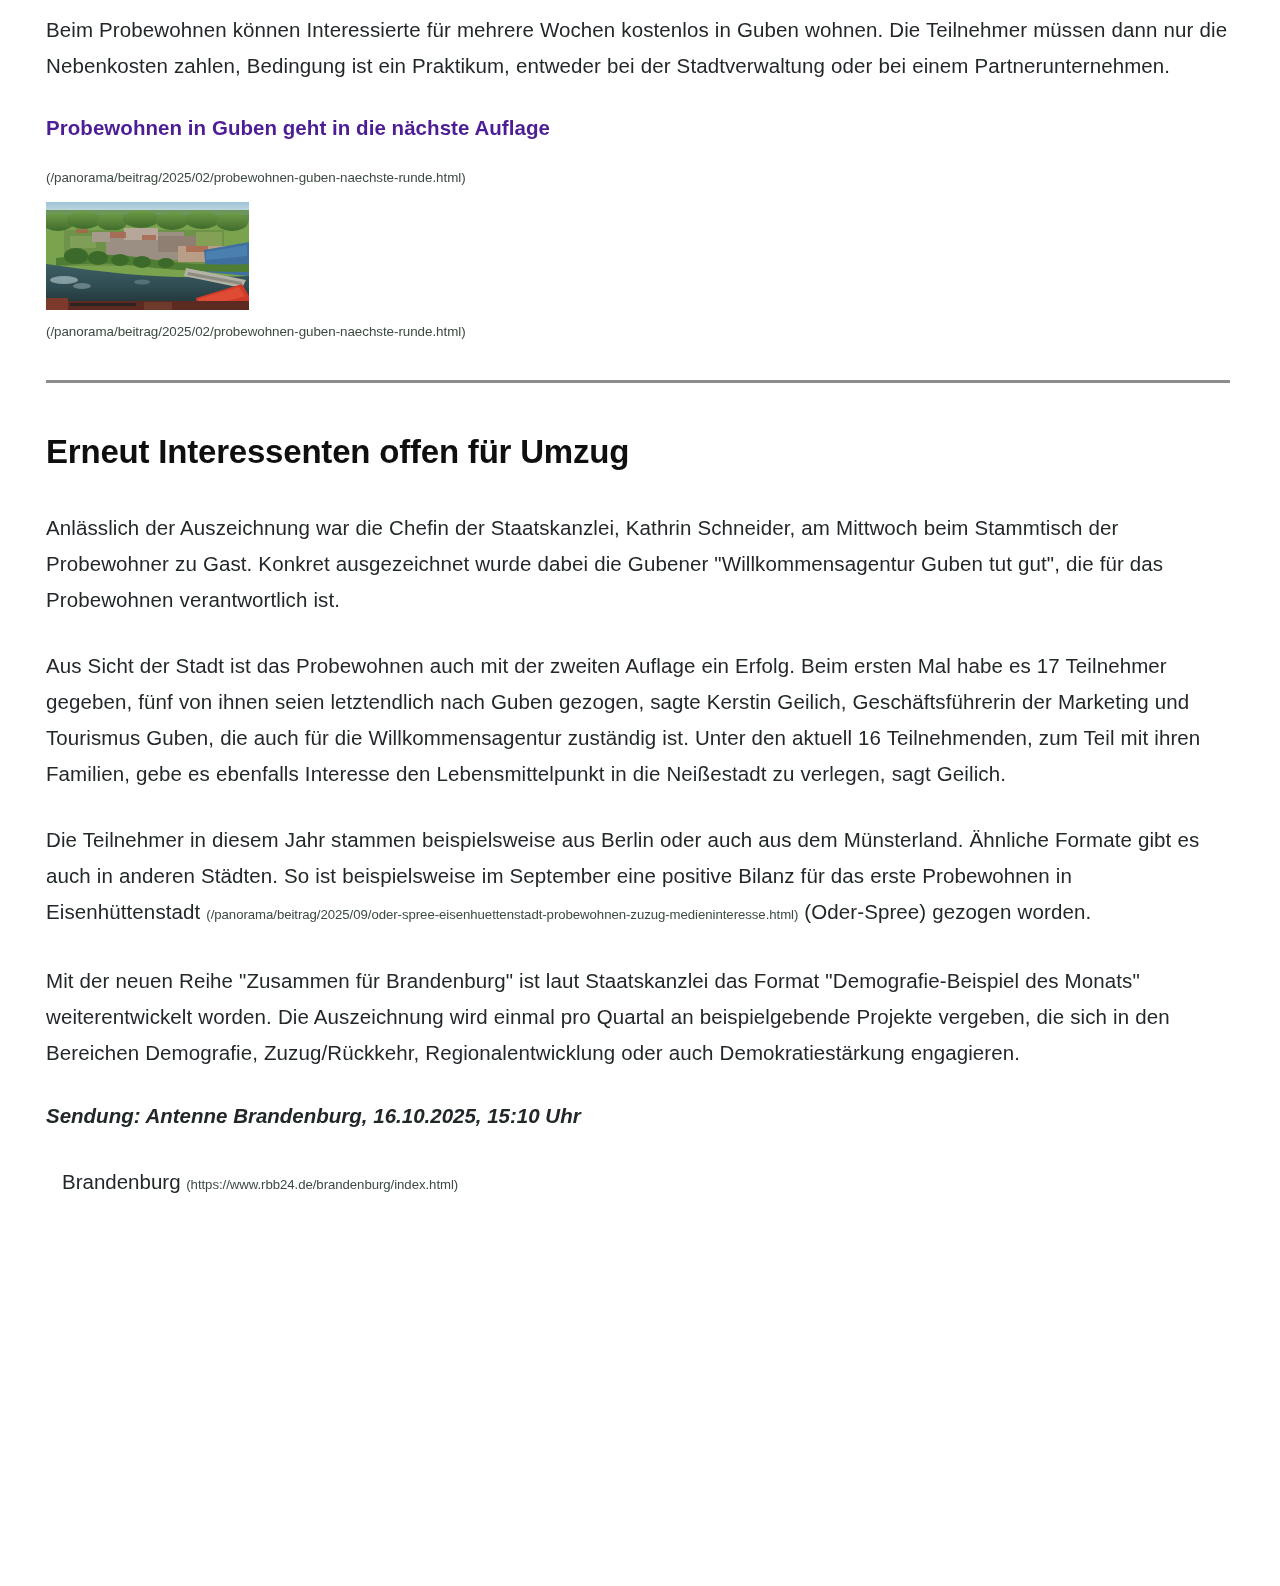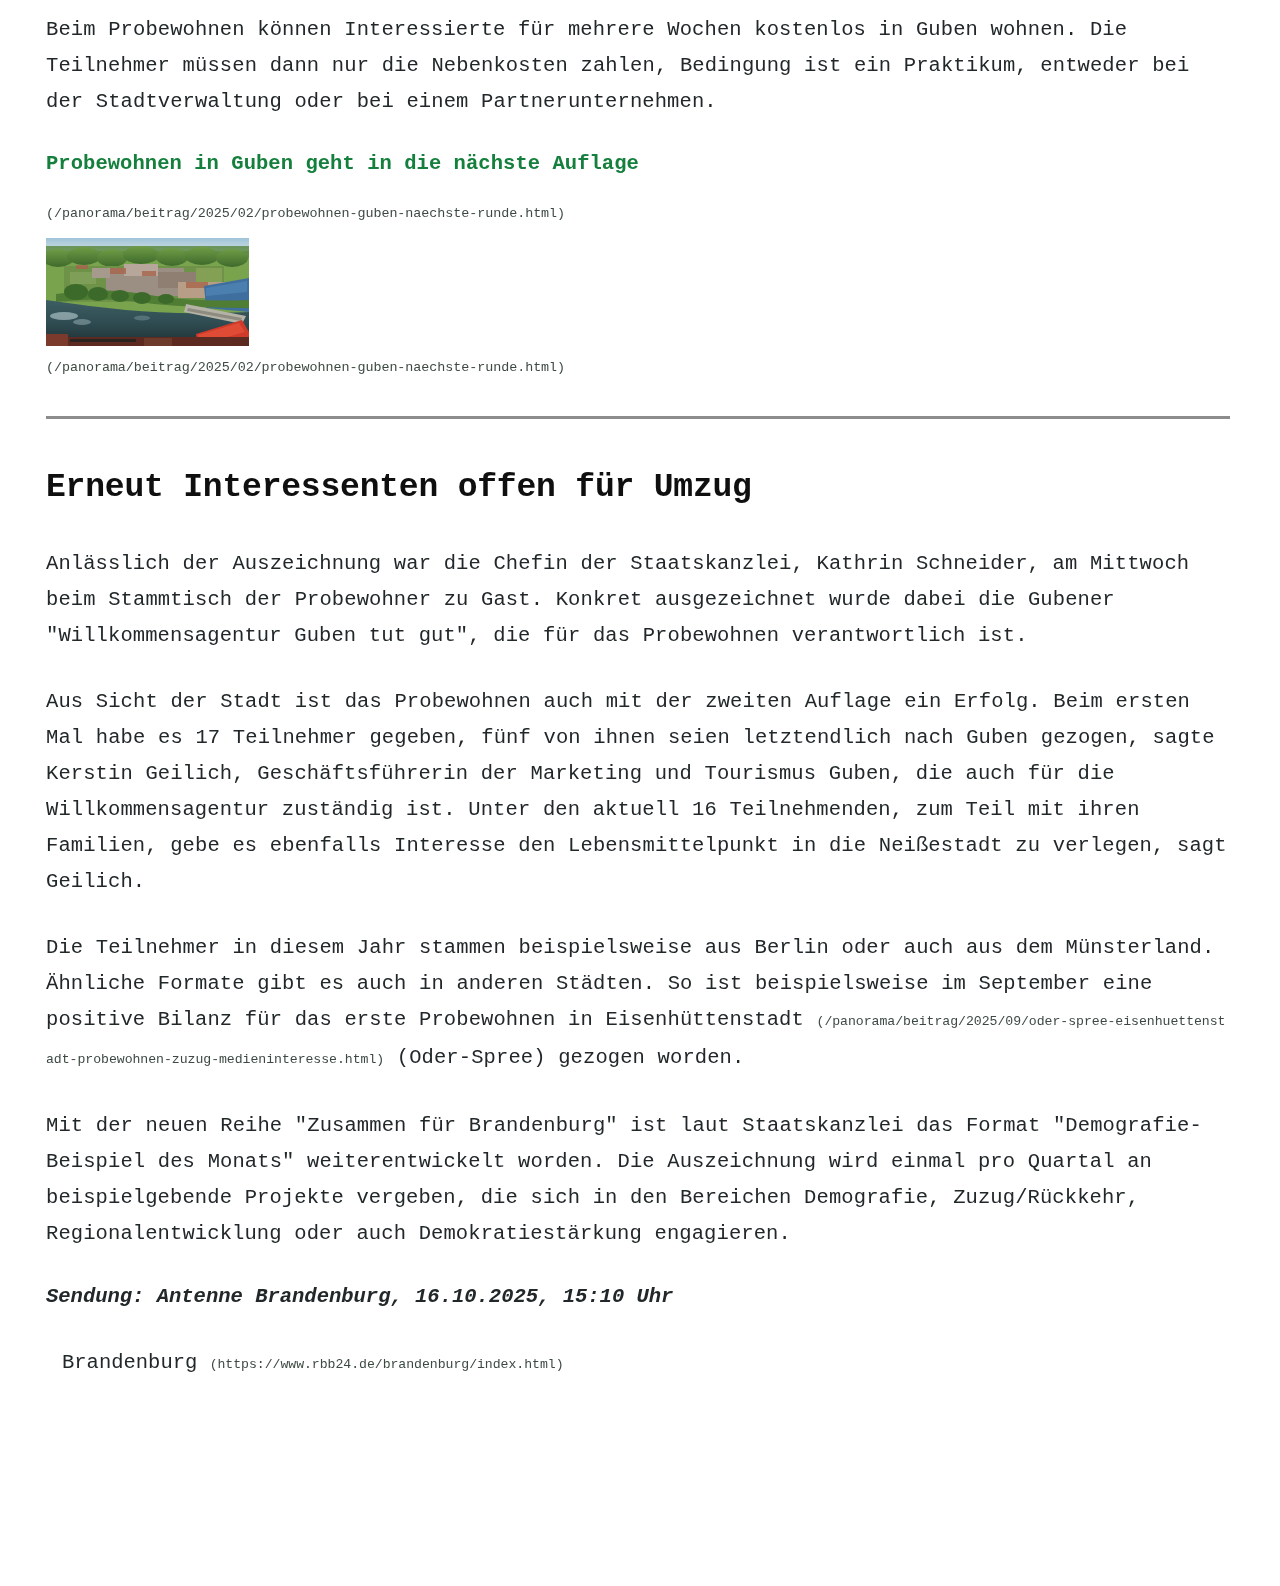--- a/index.html
+++ b/index.html
@@ -14,21 +14,20 @@
     overflow: hidden;
     font-family: "Liberation Sans", "DejaVu Sans", sans-serif;
     color: #1d1d1b;
   }
   .page {
     position: relative;
     width: 1224px;
     height: 1586px;
     padding: 0;
     box-sizing: border-box;
-    font-family: Liberation Mono, monospace;
   }
   .content {
     position: absolute;
     left: 46px;
     top: 0;
     width: 1186px;
   }
 
   
   p.body-par {
@@ -50,21 +49,21 @@
   .kicker {
     font-size: 20.5px;
     line-height: 30px;
     color: #22282a;
     margin: 0 0 34px 0;
   }
   h3.teaser-title {
     font-size: 20.5px;
     line-height: 28px;
     font-weight: bold;
-    color: #15803d;
+    color: #4c1d95;
     margin: 0 0 26px 0;
     letter-spacing: 0.05px;
   }
   .url-block {
     font-size: 13.4px;
     line-height: 20px;
     color: #3d4a42;
     margin: 0 0 14px 0;
     letter-spacing: -0.05px;
     word-break: break-all;

